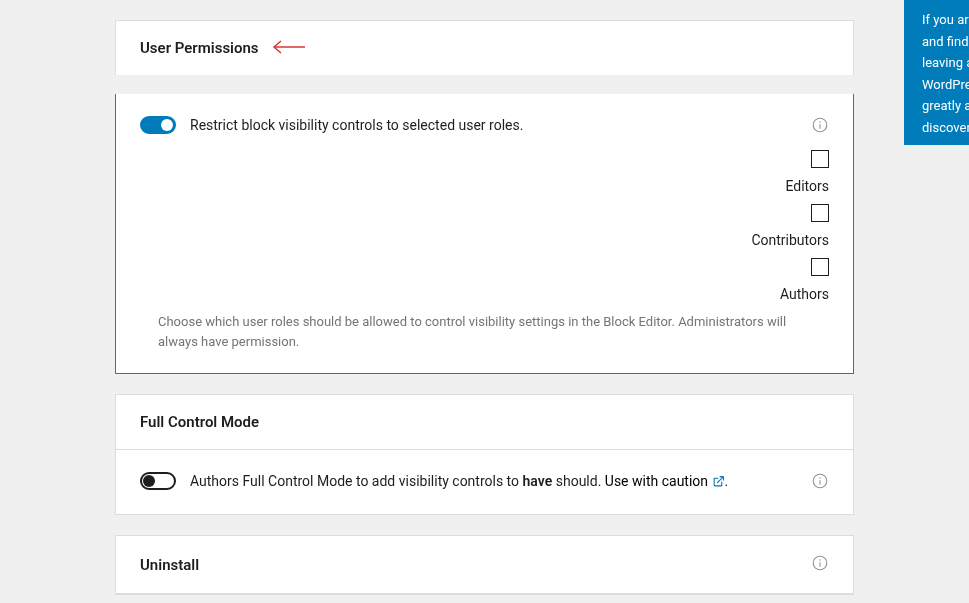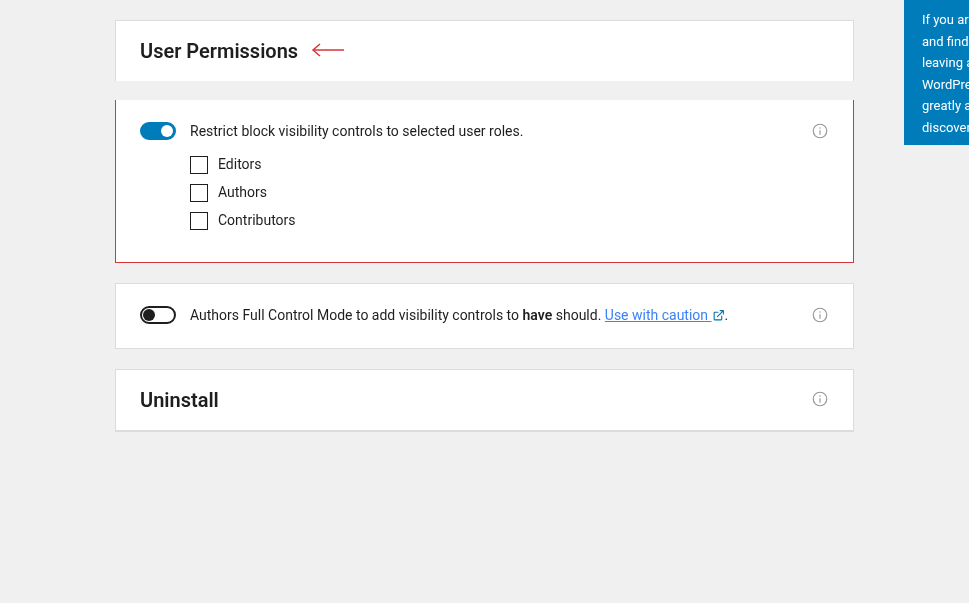--- a/index.html
+++ b/index.html
@@ -1,41 +1,41 @@
 <!DOCTYPE html>
 <html><head>
   <meta charset="utf-8">
   <style>
     * { box-sizing: border-box; margin: 0; padding: 0; }
     body { font-family: -apple-system, BlinkMacSystemFont, "Segoe UI", Roboto, sans-serif; background: #f0f0f1; color: #1e1e1e; font-size: 14px; }
     .container { width: 969px; height: 603px; position: relative; overflow: hidden; }
     .main { padding: 20px 115px 20px 115px; }
     .panel { background: #fff; border: 1px solid #dcdcde; margin-bottom: 20px; }
     .panel-header { padding: 18px 24px; border-bottom: 1px solid #dcdcde; display: flex; align-items: center; justify-content: space-between; }
-    .panel-title { font-size: 20px; font-weight: 600; color: #1e1e1e; }
+    .panel-title { font-size: 15px; font-weight: 600; color: #1e1e1e; }
     .arrow { color: #d63638; margin-left: 12px; }
     .panel-body { padding: 22px 24px; position: relative; }
     .highlighted-body { border: 1.5px solid #d63638; border-top: none; margin-top: -1px; }
     .panel.highlighted { border-bottom: none; }
     .highlighted .panel-header { border-bottom: none; }
     .setting-row { display: flex; align-items: flex-start; gap: 14px; position: relative; text-align: center; }
     .toggle { width: 36px; height: 18px; border-radius: 20px; border: 2px solid #007cba; background: #007cba; position: relative; cursor: pointer; flex-shrink: 0; }
     .toggle::after { content: ""; position: absolute; width: 12px; height: 12px; border-radius: 50%; background: #fff; top: 1px; right: 1px; }
     .toggle.off { background: #fff; border-color: #1e1e1e; }
     .toggle.off::after { background: #1e1e1e; left: 1px; right: auto; }
     .toggle-label { color: #1e1e1e; font-size: 14px; line-height: 18px; }
     .info-icon { position: absolute; top: 22px; right: 24px; }
     .info-icon.in-header { position: static; }
     .info-svg { width: 18px; height: 18px; }
     .checkbox-list { margin: 16px 0 0 50px; }
-    .checkbox-item { display: flex; align-items: flex-start; gap: 10px; margin-bottom: 10px; }
+    .checkbox-item { display: flex; align-items: flex-end; gap: 10px; margin-bottom: 10px; flex-direction: column; }
     .checkbox { width: 18px; height: 18px; border: 1.5px solid #1e1e1e; background: #fff; cursor: pointer; }
     .checkbox-label { color: #1e1e1e; font-size: 14px; }
     .help-text { margin: 10px 0 0 18px; color: #757575; font-size: 13px; line-height: 1.5; }
-    .link { color: #3b82f6; text-decoration: underline; cursor: pointer; }
+    .link { color: #000000; cursor: pointer; }
     .ext-icon { display: inline-block; vertical-align: -2px; }
     .sidebar-widget { position: absolute; top: 0; right: 0; width: 65px; height: 145px; background: #007cba; color: #fff; padding: 10px 0 10px 18px; font-size: 13px; line-height: 1.5; overflow: hidden; }
     .sidebar-widget p { white-space: nowrap; margin-bottom: 2px; }
     strong { font-weight: 600; }
   </style>
 </head>
 <body>
 
 <div class="container">
   <div class="main">
@@ -65,30 +65,34 @@
             <line x1="12" y1="11" x2="12" y2="17" stroke="#949494" stroke-width="1.5"></line>
           </svg>
       </span>
       <div class="checkbox-list">
         <div class="checkbox-item">
           <div class="checkbox"></div>
           <span class="checkbox-label">Editors</span>
         </div>
         <div class="checkbox-item">
           <div class="checkbox"></div>
-          <span class="checkbox-label">Authors</span>
+          <span class="checkbox-label">Contributors</span>
         </div>
         <div class="checkbox-item">
           <div class="checkbox"></div>
-          <span class="checkbox-label">Contributors</span>
+          <span class="checkbox-label">Authors</span>
         </div>
       </div>
+      <p class="help-text">Choose which user roles should be allowed to control visibility settings in the Block Editor. Administrators will always have permission.</p>
     </div>
 
     <div class="panel">
+      <div class="panel-header">
+        <span class="panel-title">Full Control Mode</span>
+      </div>
       <div class="panel-body">
         <div class="setting-row">
           <div class="toggle off"></div>
           <div class="toggle-label">
             <span>Authors Full Control Mode to add visibility controls to </span><strong>have</strong><span> should. </span><a class="link"><span>Use with caution </span><span class="ext-icon"><svg width="13" height="13" viewBox="0 0 24 24" fill="none">
                     <path d="M18 13v6a1 1 0 01-1 1H5a1 1 0 01-1-1V7a1 1 0 011-1h6M15 3h6v6M10 14L21 3" stroke="#0073aa" stroke-width="2" stroke-linecap="round" stroke-linejoin="round"></path>
                   </svg></span></a><span>.</span>
           </div>
         </div>
         <span class="info-icon">

